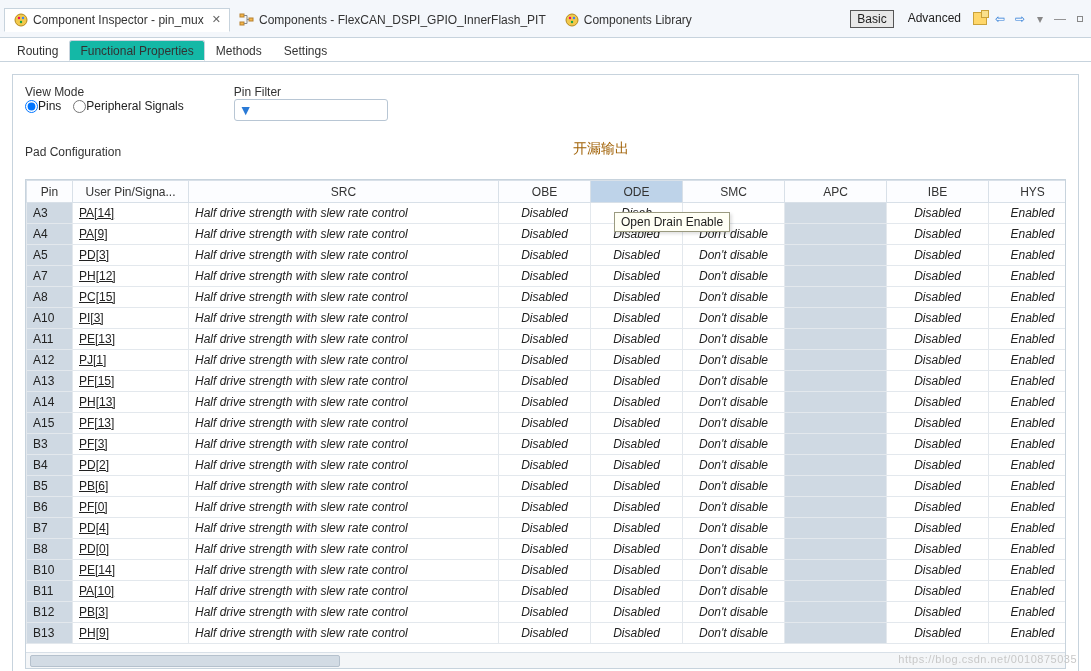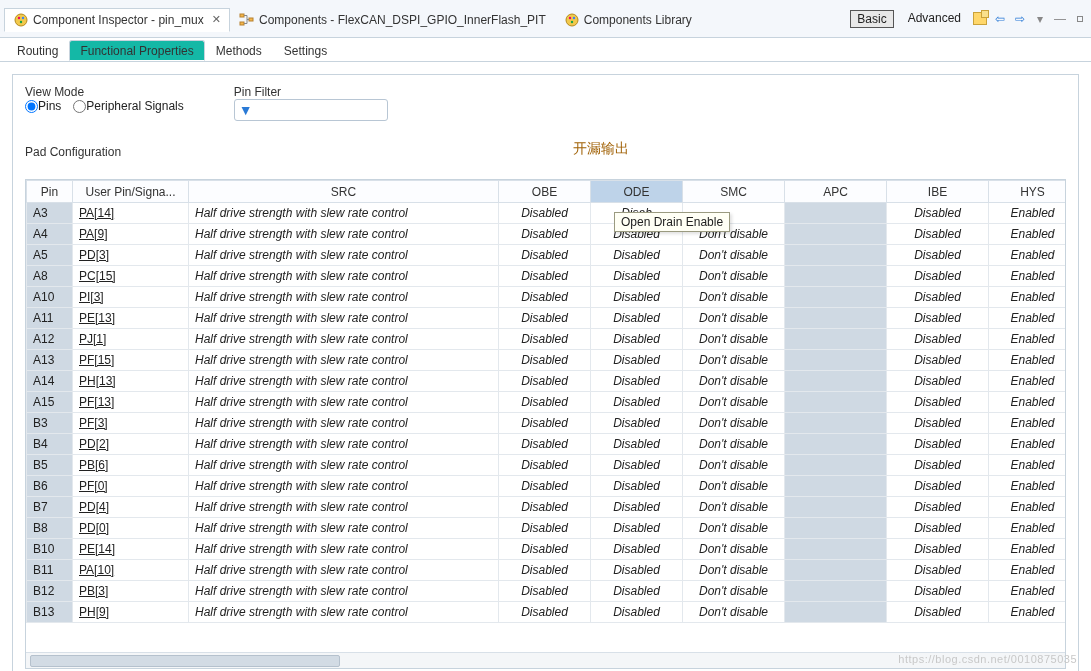--- a/index.html
+++ b/index.html
@@ -331,20 +331,31 @@
               <td class="user-cell">PD[3]</td>
               <td class="src-cell">Half drive strength with slew rate control</td>
               <td class="val-cell">Disabled</td>
               <td class="val-cell">Disabled</td>
               <td class="val-cell">Don't disable</td>
               <td class="val-cell apc-cell"></td>
               <td class="val-cell">Disabled</td>
               <td class="val-cell">Enabled</td>
             </tr>
             <tr>
+              <td class="pin-cell">A7</td>
+              <td class="user-cell">PH[12]</td>
+              <td class="src-cell">Half drive strength with slew rate control</td>
+              <td class="val-cell">Disabled</td>
+              <td class="val-cell">Disabled</td>
+              <td class="val-cell">Don't disable</td>
+              <td class="val-cell apc-cell"></td>
+              <td class="val-cell">Disabled</td>
+              <td class="val-cell">Enabled</td>
+            </tr>
+            <tr>
               <td class="pin-cell">A8</td>
               <td class="user-cell">PC[15]</td>
               <td class="src-cell">Half drive strength with slew rate control</td>
               <td class="val-cell">Disabled</td>
               <td class="val-cell">Disabled</td>
               <td class="val-cell">Don't disable</td>
               <td class="val-cell apc-cell"></td>
               <td class="val-cell">Disabled</td>
               <td class="val-cell">Enabled</td>
             </tr>

